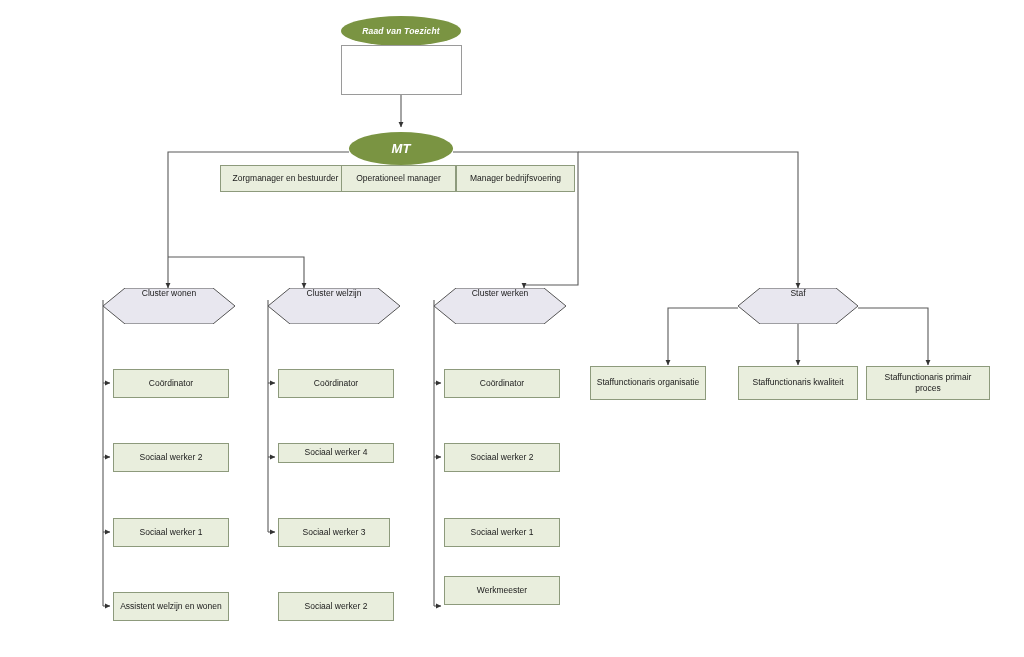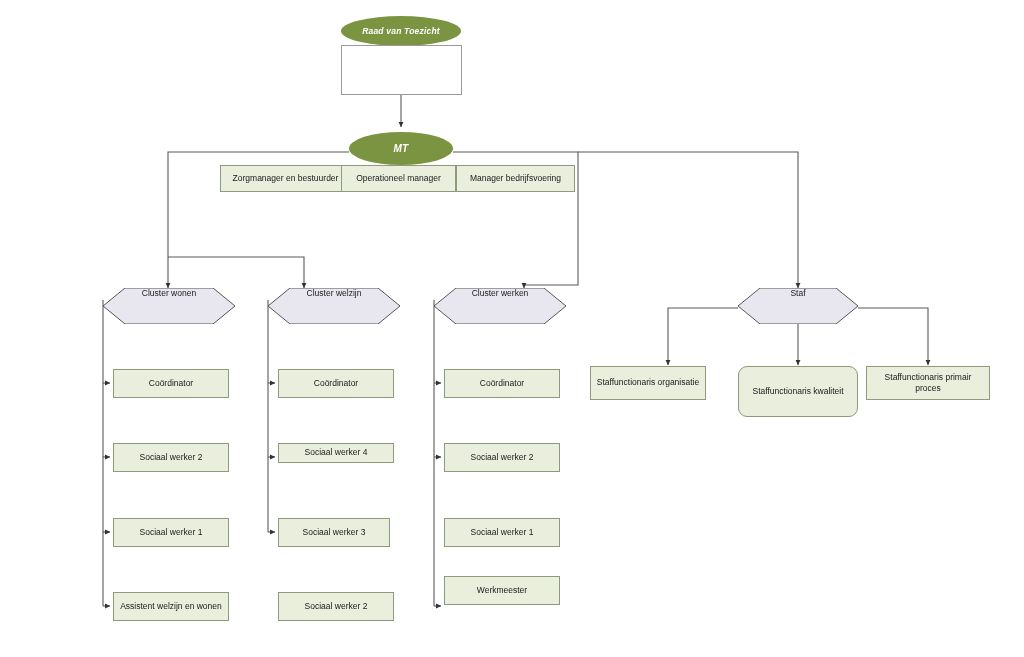--- a/index.html
+++ b/index.html
@@ -150,21 +150,21 @@
       <path d="M858,308 L928,308 L928,365" marker-end="url(#arrow)"></path>
     </g>
   </svg>
 
   <div class="ellipse-node" style="left:341px; top:16px; width:120px; height:30px; font-size:8.5px;">
     <span class="title-text">Raad van Toezicht</span>
   </div>
 
   <div class="blank-box" style="left:341px; top:45px; width:121px; height:50px;"></div>
 
-  <div class="ellipse-node" style="left:349px; top:132px; width:104px; height:33px; font-size:10px;">
+  <div class="ellipse-node" style="left:349px; top:132px; width:104px; height:33px; font-size:13px;">
     <span class="title-text">MT</span>
   </div>
 
   <div class="mt-cell" style="left:220px; top:165px; width:131px; height:27px;">
     <span>Zorgmanager en bestuurder</span>
   </div>
   <div class="mt-cell" style="left:341px; top:165px; width:115px; height:27px;">
     <span>Operationeel manager</span>
   </div>
   <div class="mt-cell" style="left:456px; top:165px; width:119px; height:27px;">
@@ -234,20 +234,20 @@
   <div class="rect-node" style="left:444px; top:518px; width:116px; height:29px;">
     <span>Sociaal werker 1</span>
   </div>
   <div class="rect-node" style="left:444px; top:576px; width:116px; height:29px;">
     <span>Werkmeester</span>
   </div>
 
   <div class="rect-node" style="left:590px; top:366px; width:116px; height:34px;">
     <span>Staffunctionaris organisatie</span>
   </div>
-  <div class="rect-node" style="left:738px; top:366px; width:120px; height:51px;border-radius:9px;">
+  <div class="rect-node" style="left:738px; top:366px; width:120px; height:34px;">
     <span>Staffunctionaris kwaliteit</span>
   </div>
   <div class="rect-node" style="left:866px; top:366px; width:124px; height:34px;">
     <span>Staffunctionaris primair proces</span>
   </div>
 
 </div>
 
 </body></html>

